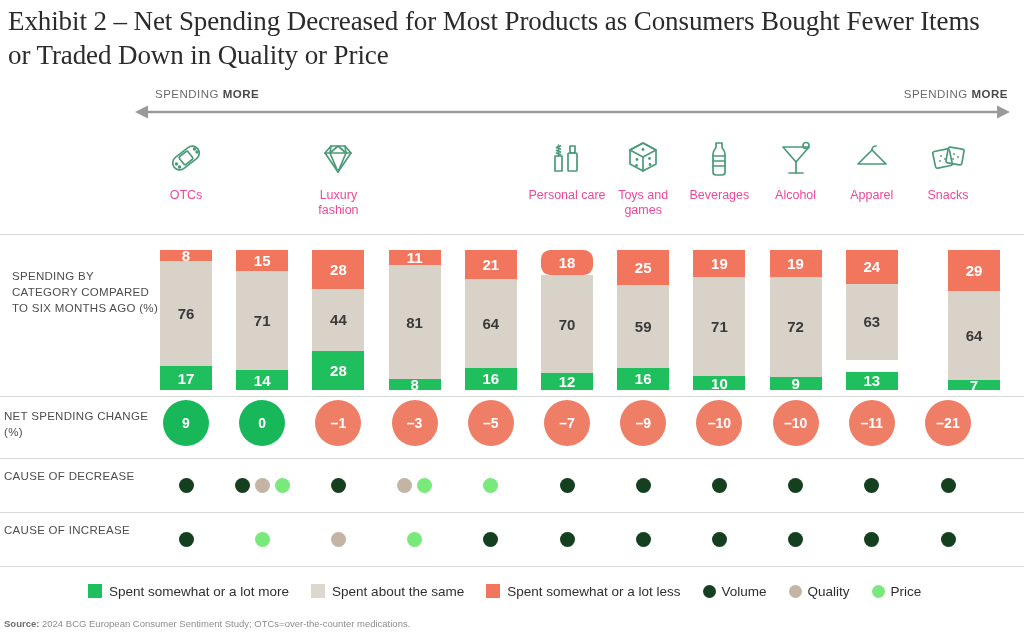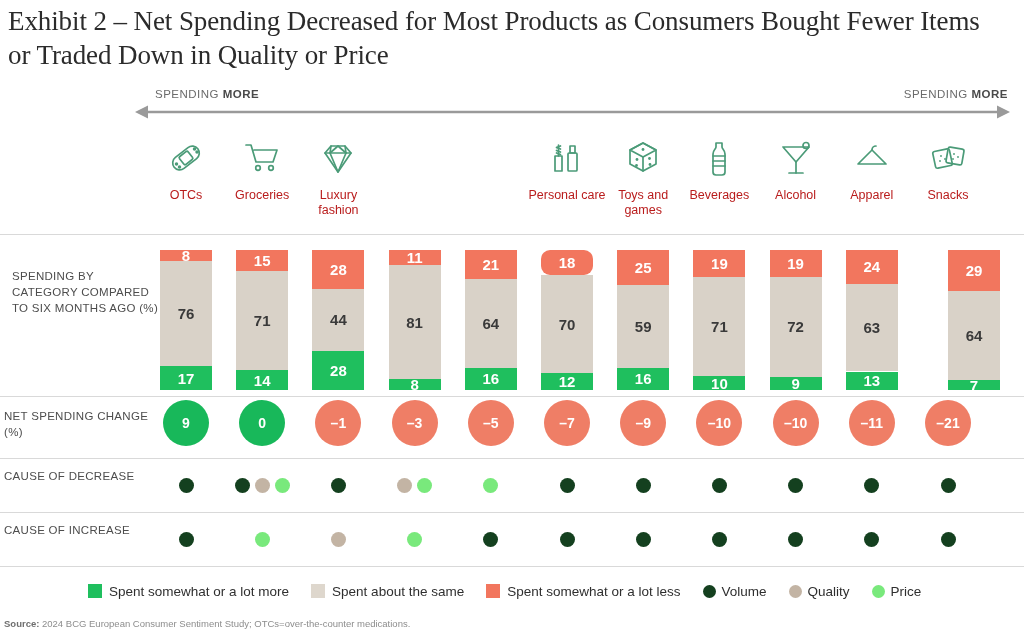--- a/index.html
+++ b/index.html
@@ -31,21 +31,21 @@
   .bold-part{font-weight:bold;color:#4a4a4a;}
   #arrow-svg{position:absolute;left:135px;top:16px;}
   
   #cat-row{position:absolute;left:0;top:133px;width:1024px;height:96px;}
   .cat-cell{
     position:absolute;top:0;width:78px;
     text-align:center;
   }
   .cat-icon{height:50px;display:flex;align-items:center;justify-content:center;}
   .cat-label{
-    margin-top:5px;font-size:12.5px;line-height:15px;color:#b91c1c;
+    margin-top:5px;font-size:12.5px;line-height:15px;color:#ec4899;
   }
   
   .hrule{position:absolute;left:0;width:1024px;height:1px;background:#d9d9d9;}
   
   .row-label{
     position:absolute;left:4px;
     font-size:11.5px;line-height:16px;letter-spacing:.3px;color:#4d4d4d;
     width:150px;
   }
   
@@ -122,30 +122,20 @@
           <rect x="5" y="14" width="30" height="14" rx="7" transform="rotate(-38 20 21)"></rect>
           <rect x="14.5" y="16" width="11" height="10" rx="1.6" transform="rotate(-38 20 21)"></rect>
           <circle cx="10.5" cy="27" r=".9" fill="#4b9b78"></circle>
           <circle cx="13.5" cy="30" r=".9" fill="#4b9b78"></circle>
           <circle cx="28.5" cy="12" r=".9" fill="#4b9b78"></circle>
           <circle cx="31" cy="15" r=".9" fill="#4b9b78"></circle>
         </svg>
       </div>
       <div class="cat-label">OTCs</div>
     </div>
-    <div class="cat-cell" style="left: 223.2px;">
-      <div class="cat-icon">
-        <svg width="40" height="42" viewBox="0 0 40 42" fill="none" stroke="#4b9b78" stroke-width="1.7" stroke-linecap="round" stroke-linejoin="round">
-          <path d="M4 8h5l5 17h17l4-12H12"></path>
-          <circle cx="16" cy="31" r="2.3"></circle>
-          <circle cx="29" cy="31" r="2.3"></circle>
-        </svg>
-      </div>
-      <div class="cat-label">Groceries</div>
-    </div>
     <div class="cat-cell" style="left: 299.4px;">
       <div class="cat-icon">
         <svg width="40" height="42" viewBox="0 0 40 42" fill="none" stroke="#4b9b78" stroke-width="1.7" stroke-linecap="round" stroke-linejoin="round">
           <path d="M7 16l6-7h14l6 7-13 19z"></path>
           <path d="M7 16h26"></path>
           <path d="M13 9l-1 7 8 19 8-19-1-7"></path>
           <path d="M12 16l8-7 8 7"></path>
         </svg>
       </div>
       <div class="cat-label">Luxury fashion</div>
@@ -325,21 +315,21 @@
         <span>72</span>
       </div>
       <div class="seg seg-more" style="height: 12.6px; top: 127.4px;">
         <span>9</span>
       </div>
     </div>
     <div class="bar-col" style="left: 845.8px;">
       <div class="seg seg-less" style="height: 33.6px; top: 0px;">
         <span>24</span>
       </div>
-      <div class="seg seg-same" style="height: 87px; top: 33.6px;">
+      <div class="seg seg-same" style="height: 76px; top: 33.6px;">
         <span>63</span>
       </div>
       <div class="seg seg-more" style="height: 18.2px; top: 121.8px;">
         <span>13</span>
       </div>
     </div>
     <div class="bar-col" style="left: 948px;">
       <div class="seg seg-less" style="height: 40.6px; top: 0px;">
         <span>29</span>
       </div>

